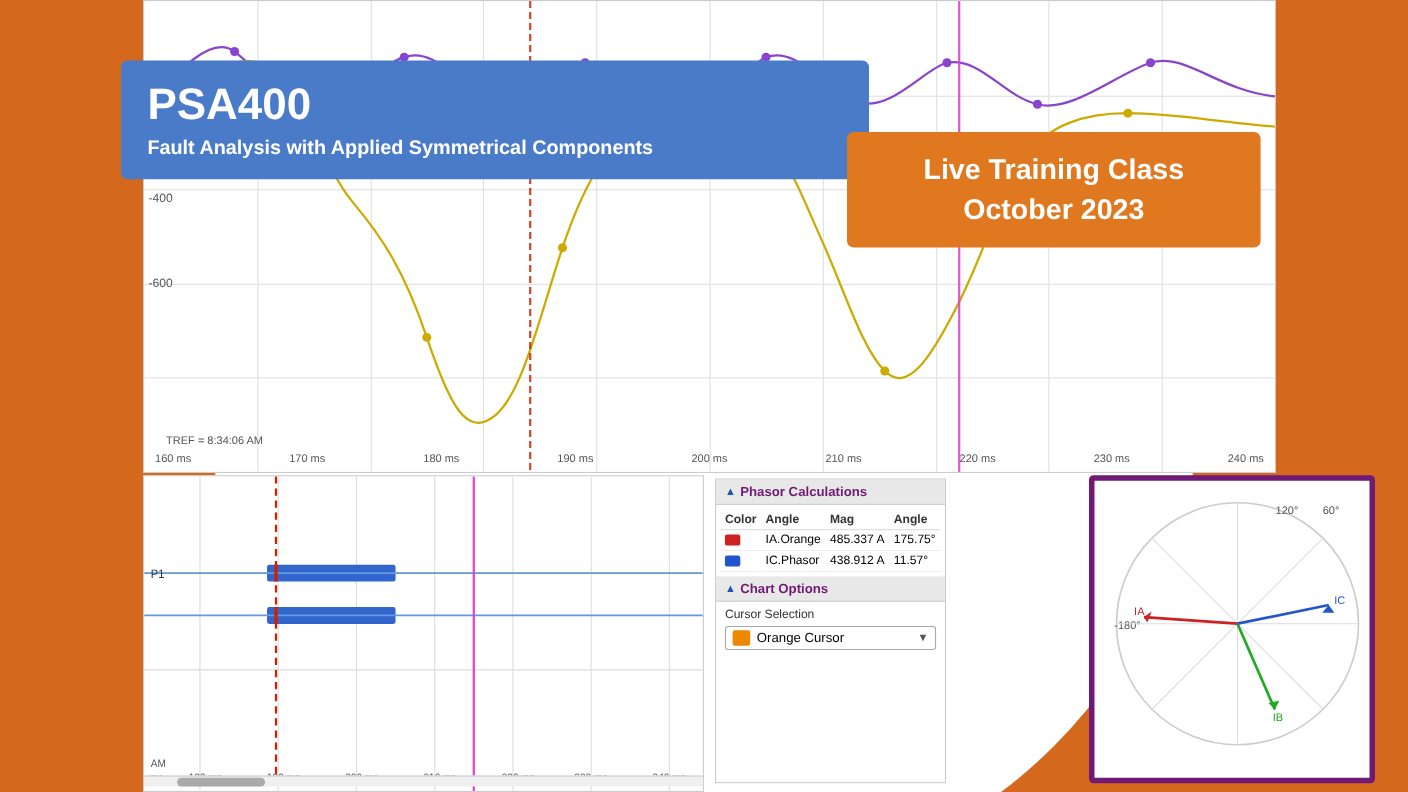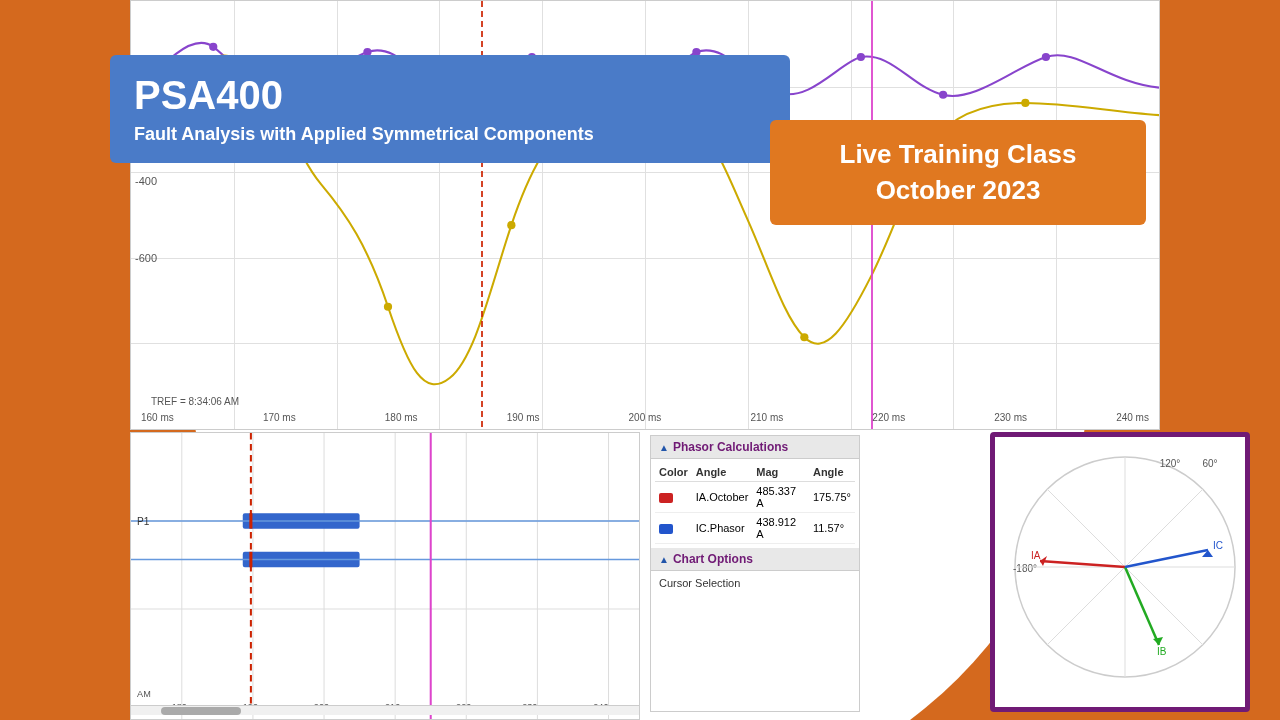--- a/index.html
+++ b/index.html
@@ -448,21 +448,21 @@
             <th>Angle</th>
             <th>Mag</th>
             <th>Angle</th>
           </tr>
         </thead>
         <tbody id="phasor-tbody">
         <tr>
       <td>
         <span class="color-swatch" style="background:#cc2222"></span>
       </td>
-      <td>IA.October</td>
+      <td>IA.Orange</td>
       <td>485.337 A</td>
       <td>175.75°</td>
     </tr>
             <tr>
       <td>
         <span class="color-swatch" style="background:#2255cc"></span>
       </td>
       <td>IC.Phasor</td>
       <td>438.912 A</td>
       <td>11.57°</td>
@@ -471,20 +471,25 @@
       </table>
     </div>
 
     <div class="section-header">
       <span class="collapse-arrow">▲</span>
       <span class="section-header-text">Chart Options</span>
     </div>
 
     <div class="cursor-selection">
       <div class="cursor-label">Cursor Selection</div>
+      <div class="cursor-dropdown">
+        <span class="cursor-color-box" id="cursor-color-swatch" style="background: rgb(238, 136, 0);"></span>
+        <span>Orange Cursor</span>
+        <span class="dropdown-arrow">▼</span>
+      </div>
     </div>
   </div>
 
   <div class="phasor-diagram">
     <svg width="260" height="270" viewBox="0 0 260 270">
 
       <circle cx="130" cy="130" r="110" fill="white" stroke="#ccc" stroke-width="1.5"></circle>
 
       <text x="175" y="30" font-size="10" fill="#555" text-anchor="middle">120°</text>
       <text x="215" y="30" font-size="10" fill="#555" text-anchor="middle">60°</text>

